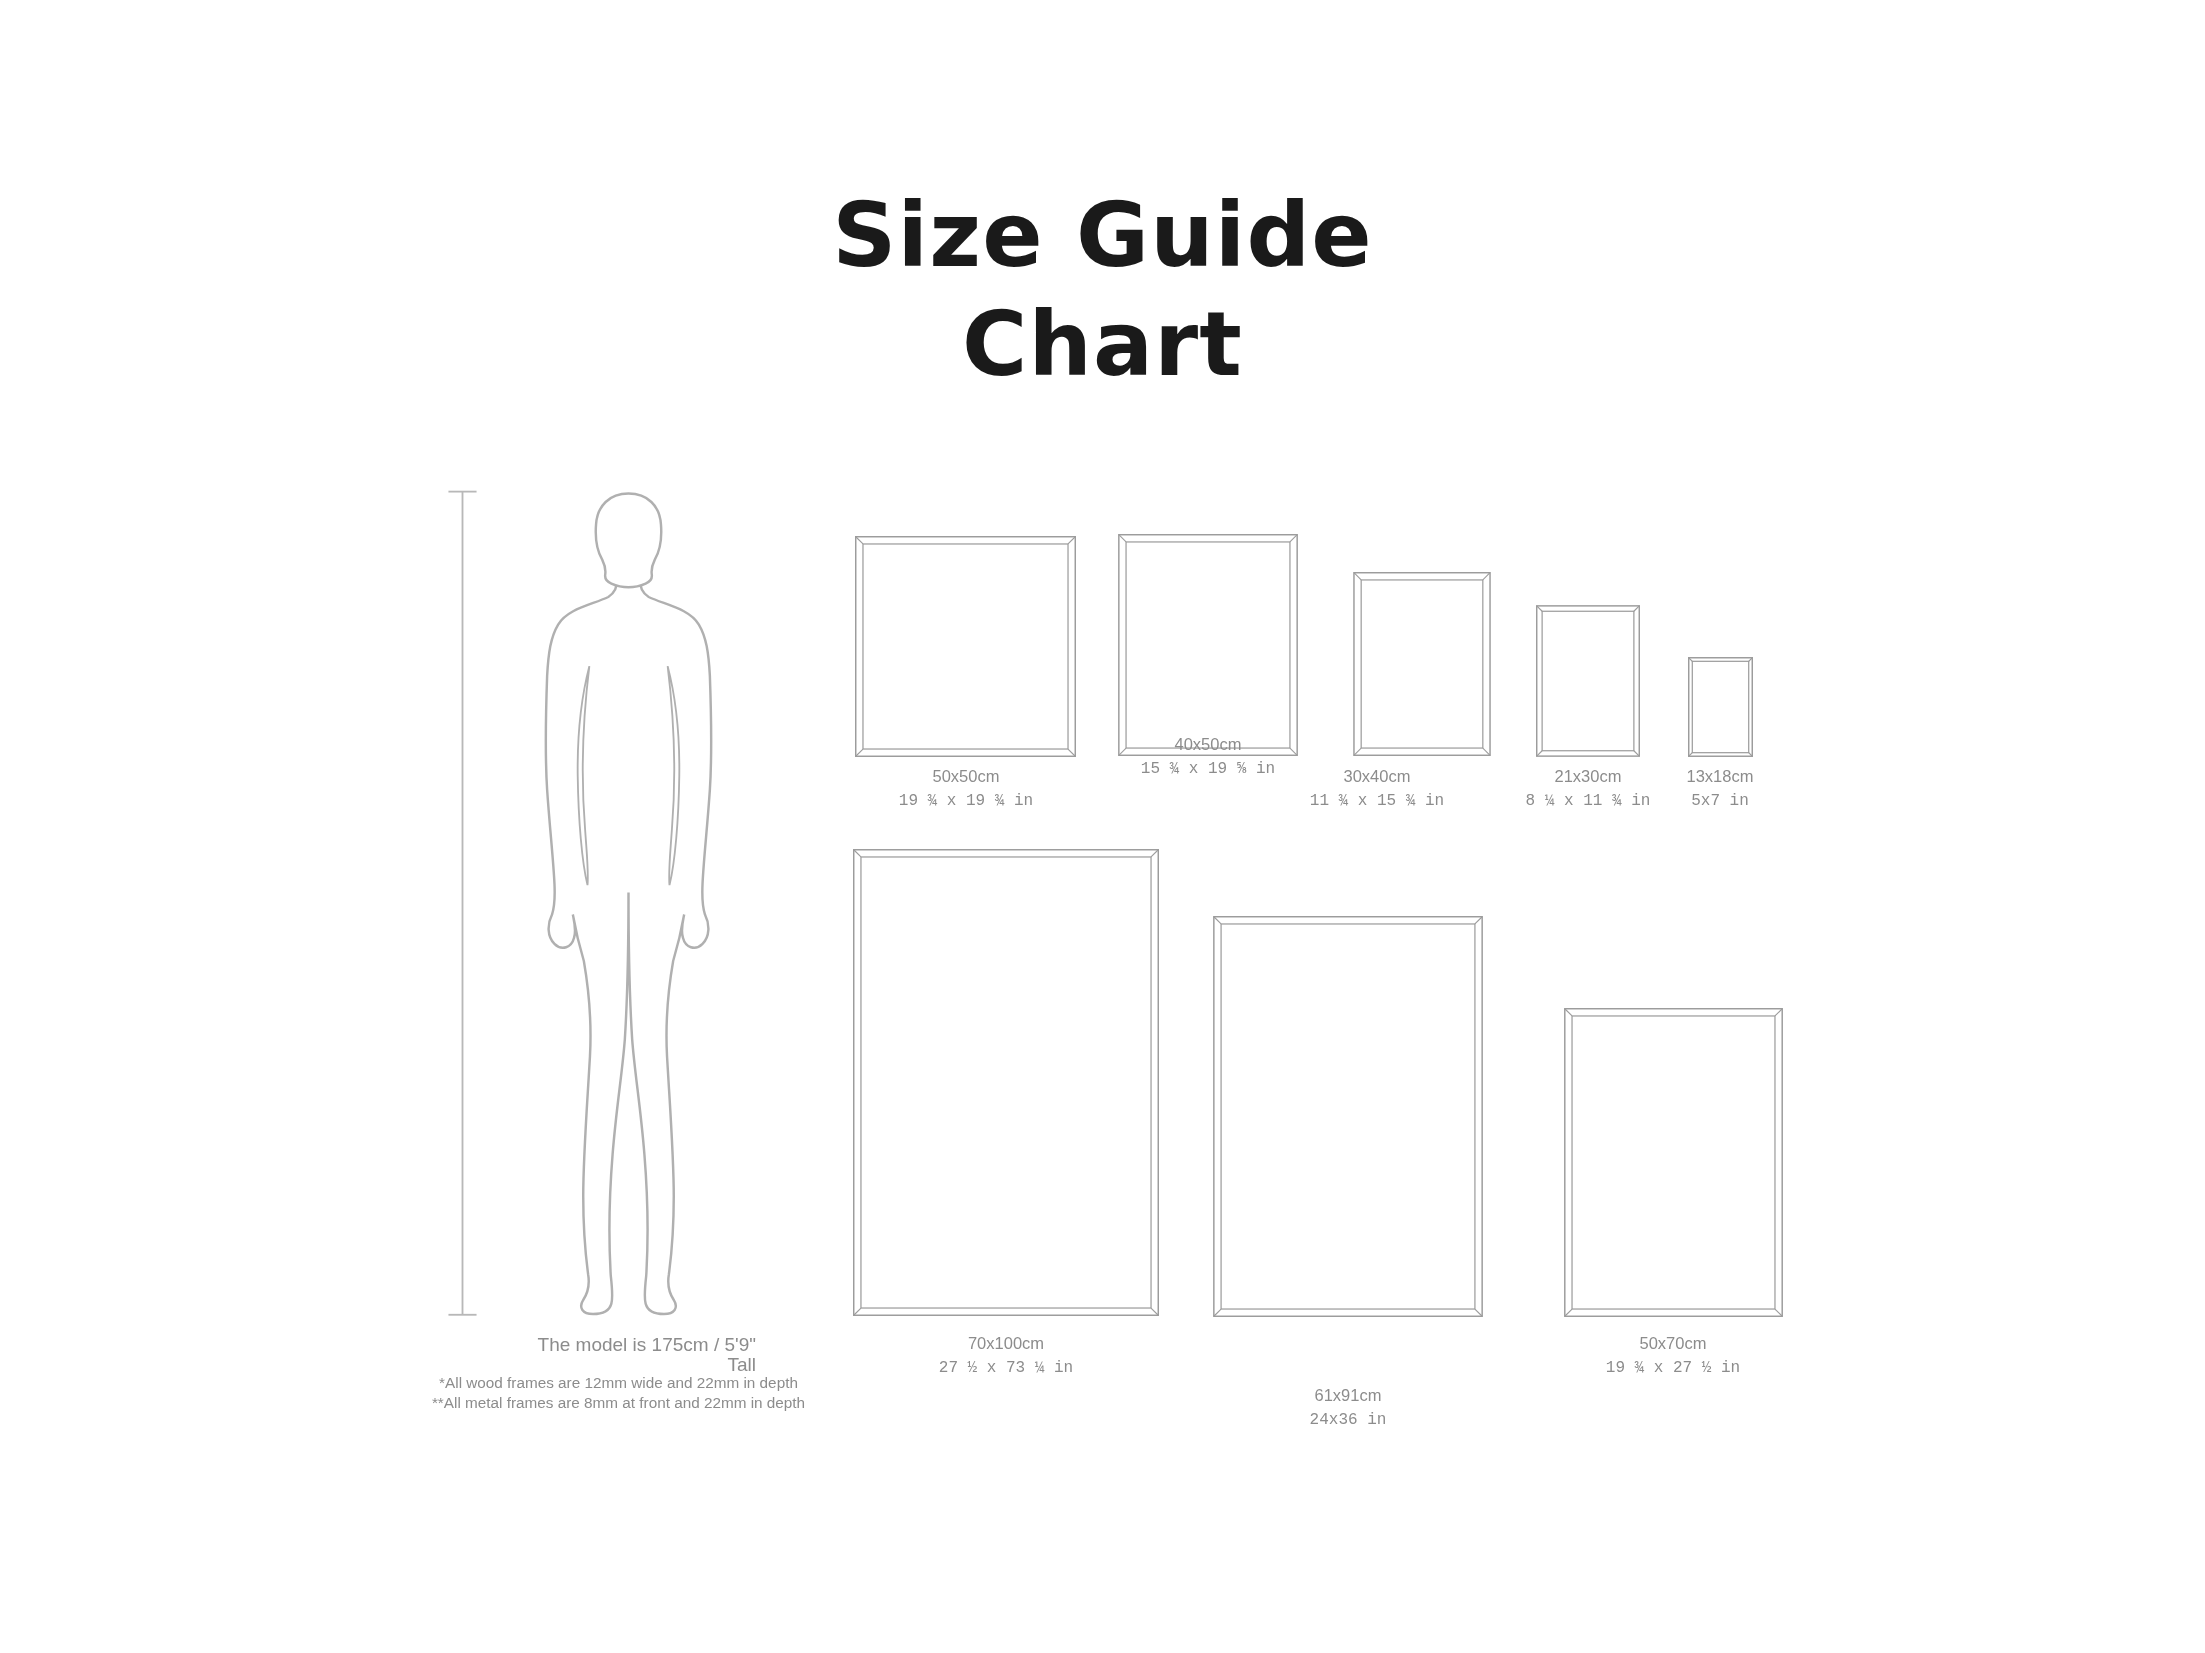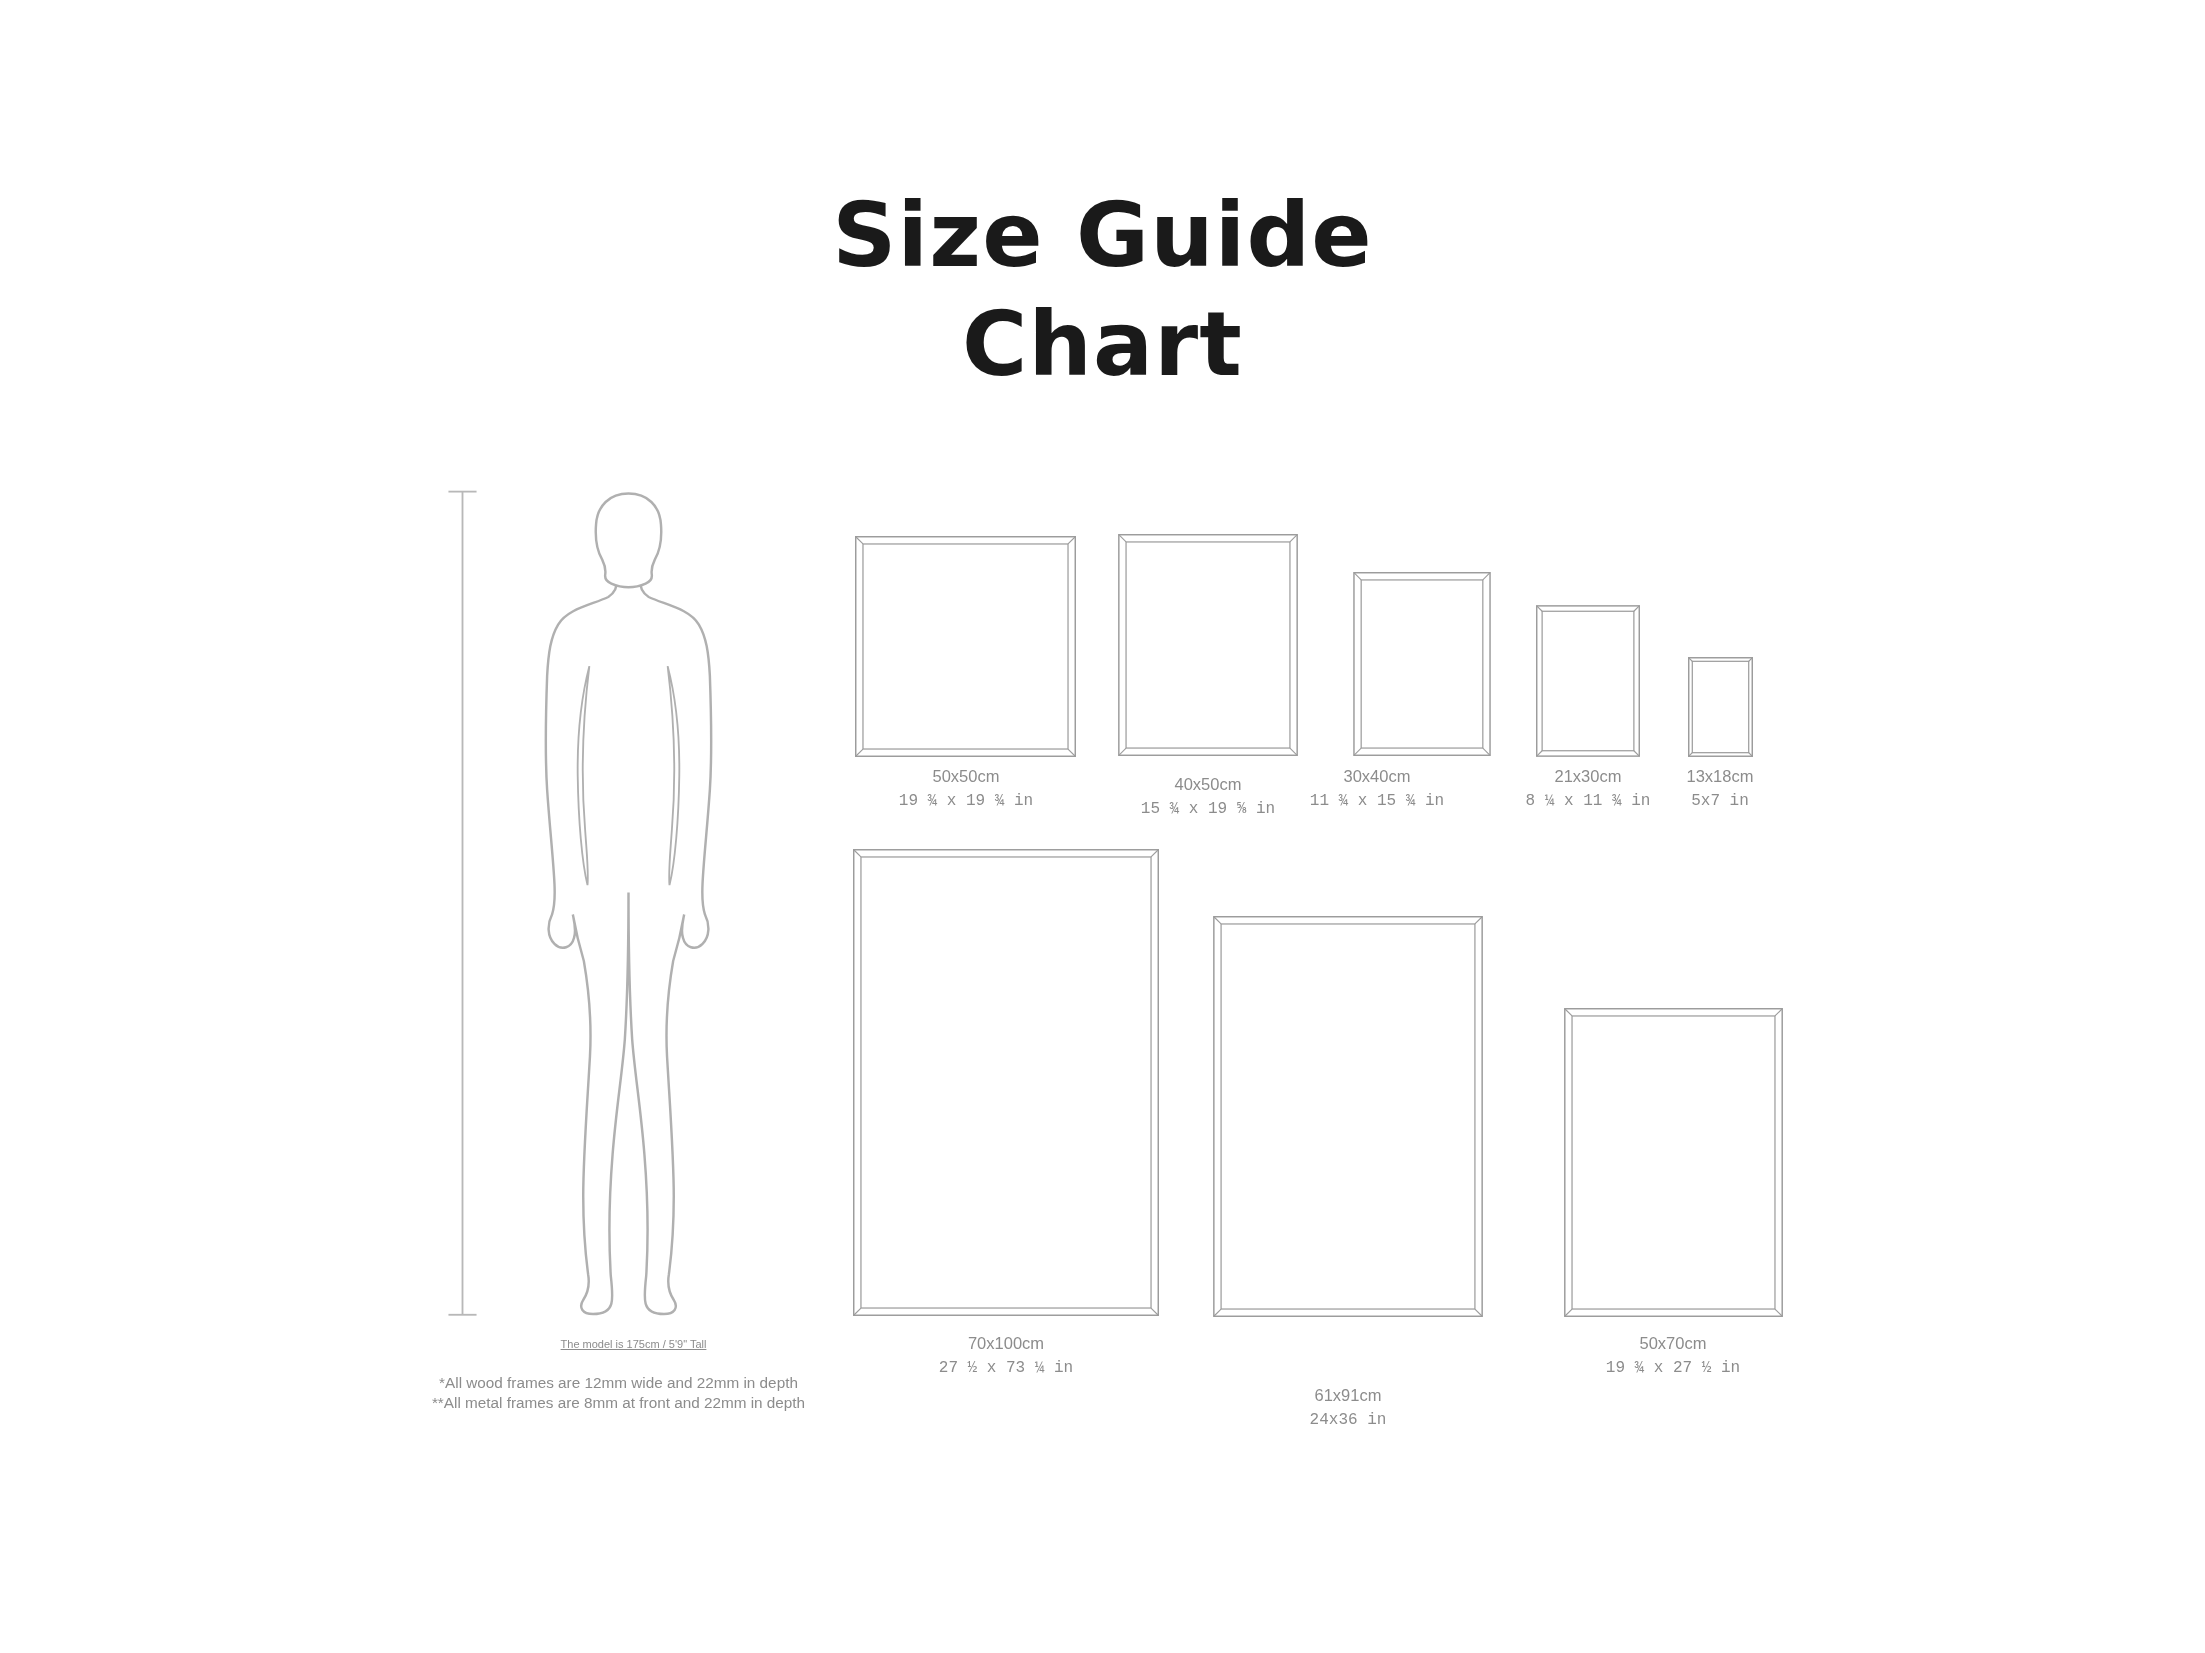--- a/index.html
+++ b/index.html
@@ -21,22 +21,22 @@
     font-weight:700;font-size:89px;line-height:109px;letter-spacing:1.2px;
   }
   .frame{position:absolute;}
   .frame svg{display:block;}
   .flabel{
     position:absolute;width:270px;text-align:center;color:var(--label_gray);
     font-size:16.5px;line-height:24.5px;
   }
   .flabel .in{font-size:16px;font-family:Liberation Mono, monospace;}
   .model-note{
-    position:absolute;left:511px;top:1335px;width:245px;text-align:center;
-    color:var(--label_gray);font-size:11px;line-height:19.6px;text-decoration:underline;
+    position:absolute;left:511px;top:1335px;width:245px;text-align:right;
+    color:var(--label_gray);font-size:19px;line-height:19.6px;
   }
   .footnotes{
     position:absolute;left:404px;top:1373px;width:429px;text-align:center;
     color:var(--label_gray);font-size:15.3px;line-height:20px;
   }
   .measure-svg,.figure-svg{position:absolute;}
   .measure-svg{left:446px;top:488px;}
   .figure-svg{left:530px;top:488px;}
   .measure-svg line{stroke:#b8b8b8;stroke-width:3;}
   .figure-svg path{stroke:var(--figure_line);fill:#ffffff;}
@@ -207,21 +207,21 @@
         <line x1="355.8" y1="1.2" x2="344" y2="13" stroke="#9c9c9c" stroke-width="1.8"></line>
         <line x1="1.2" y1="502.8" x2="13" y2="491" stroke="#9c9c9c" stroke-width="1.8"></line>
         <line x1="355.8" y1="502.8" x2="344" y2="491" stroke="#9c9c9c" stroke-width="1.8"></line>
       </svg>
     </div>
 
   <div class="flabel" style="left:831px;top:764px">
     <div class="cm">50x50cm</div>
     <div class="in">19 ¾ x 19 ¾ in</div>
   </div>
-  <div class="flabel" style="left:1073px;top:772px">
+  <div class="flabel" style="left:1073px;top:732px">
     <div class="cm">40x50cm</div>
     <div class="in">15 ¾ x 19 ⅝ in</div>
   </div>
   <div class="flabel" style="left:1242px;top:764px">
     <div class="cm">30x40cm</div>
     <div class="in">11 ¾ x 15 ¾ in</div>
   </div>
   <div class="flabel" style="left:1453px;top:764px">
     <div class="cm">21x30cm</div>
     <div class="in">8 ¼ x 11 ¾ in</div>

